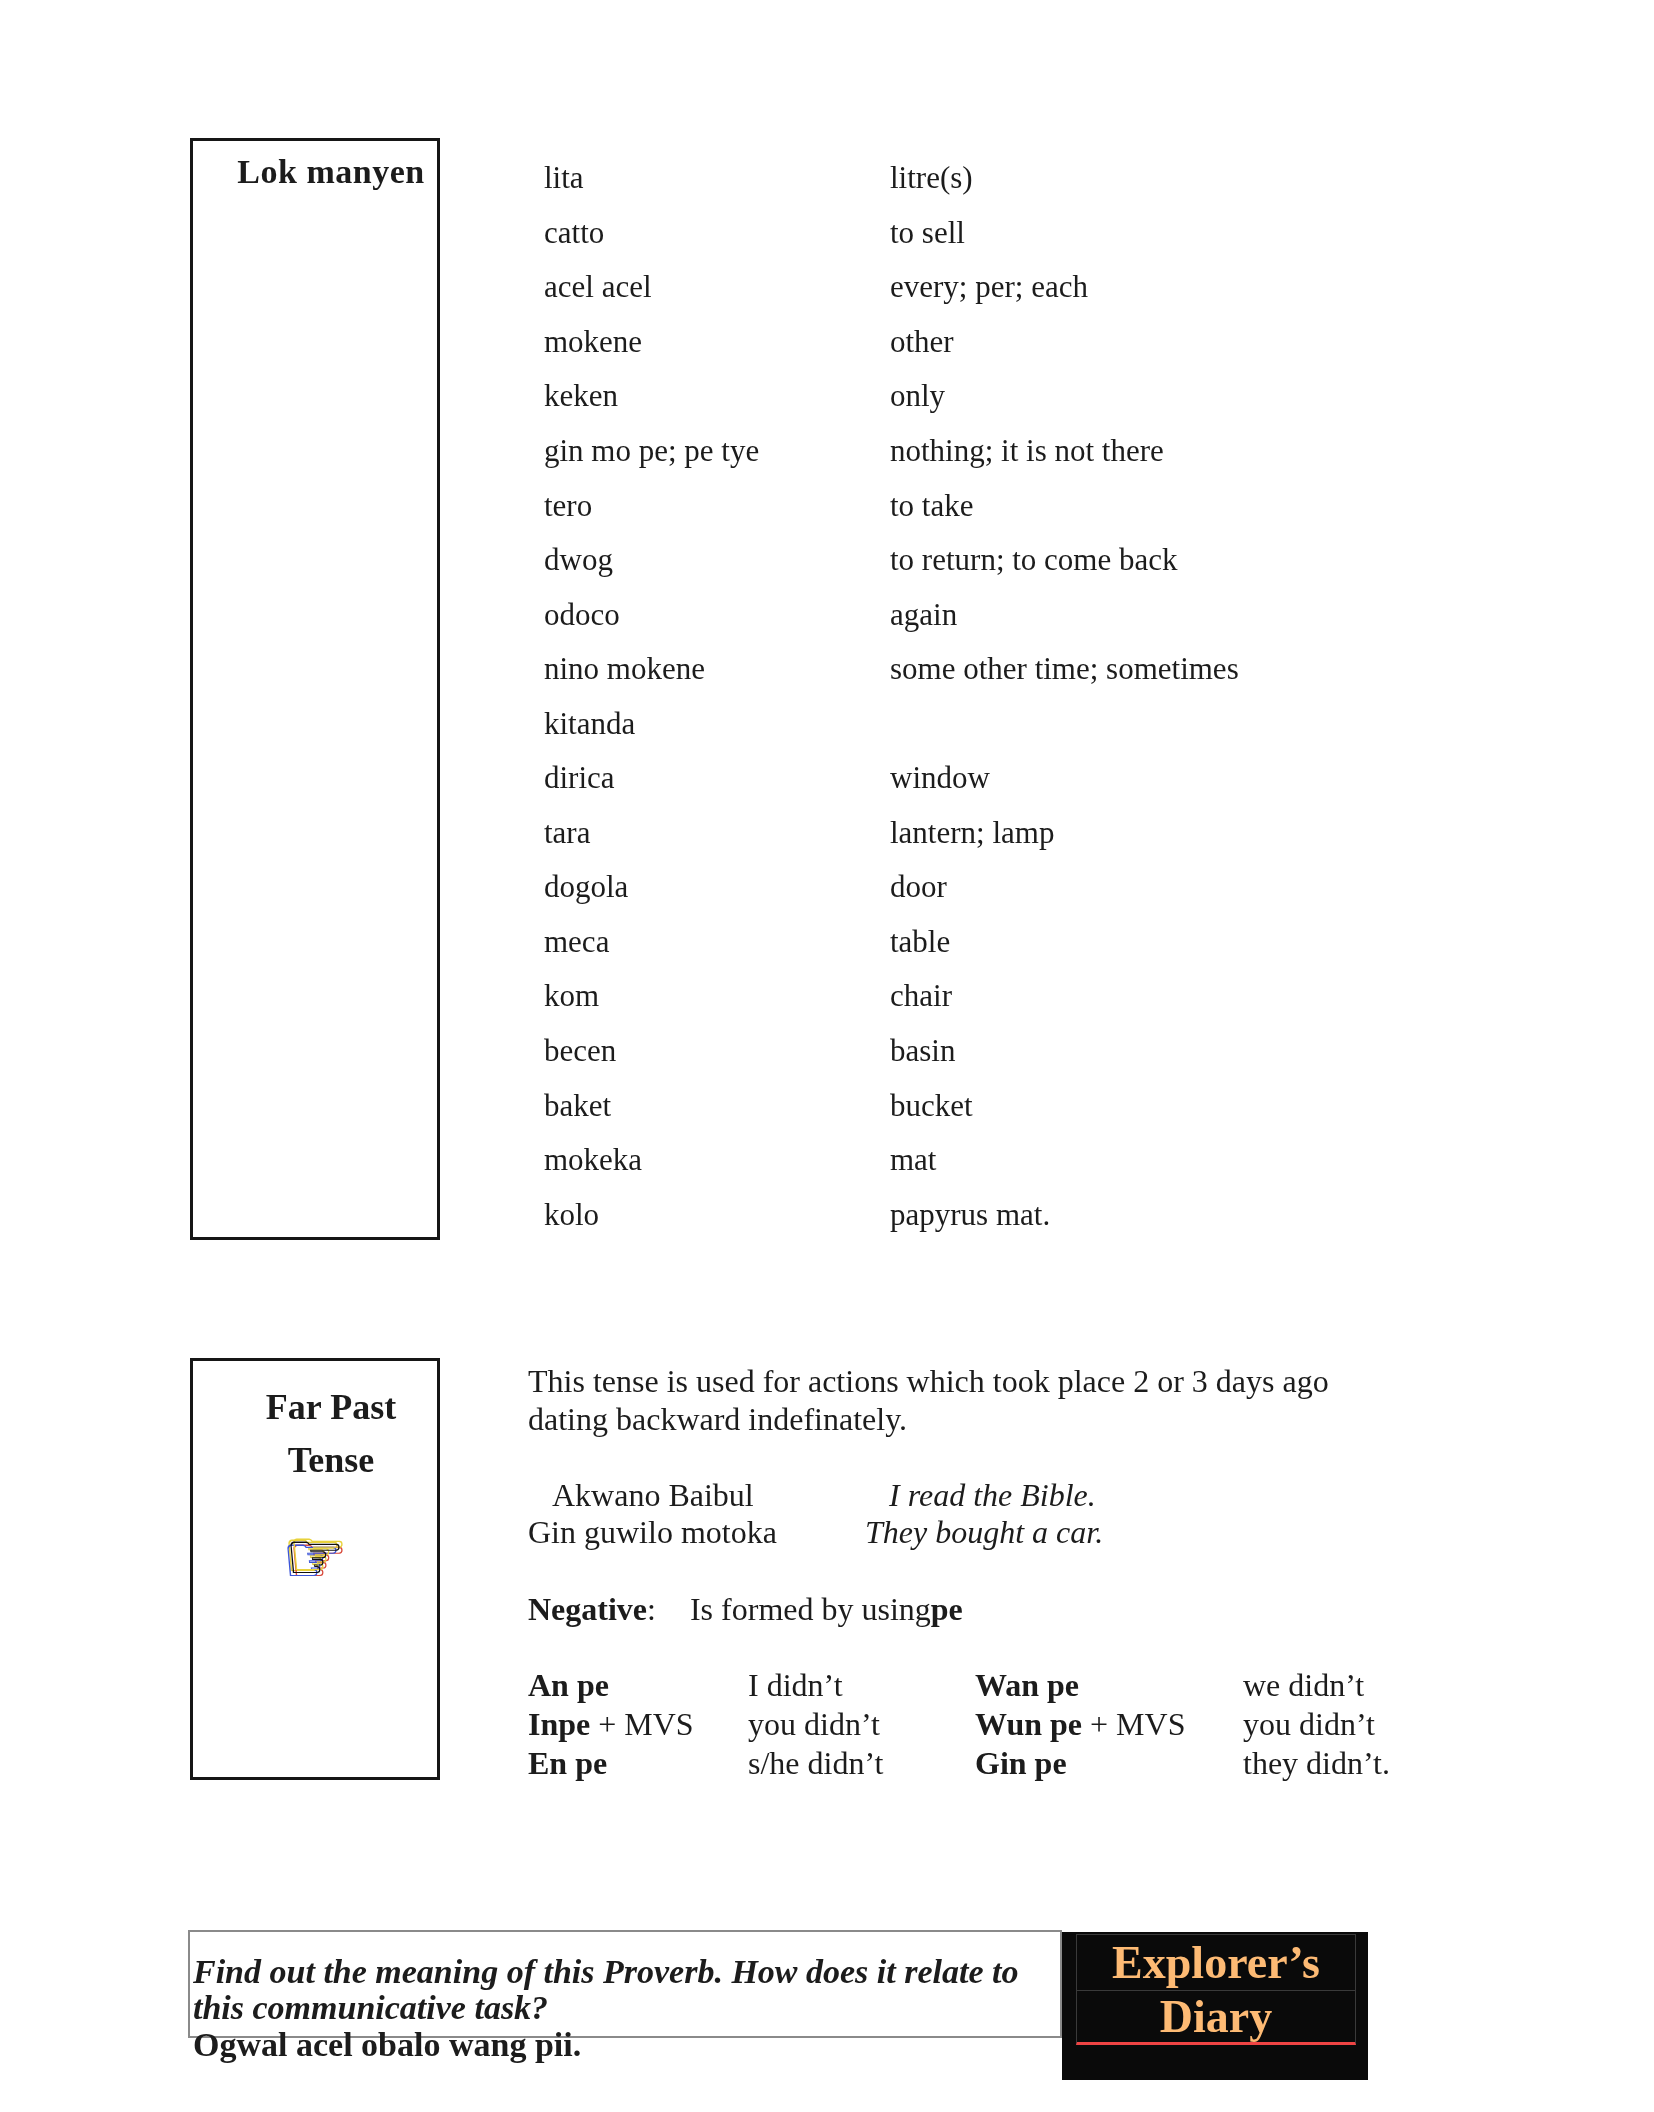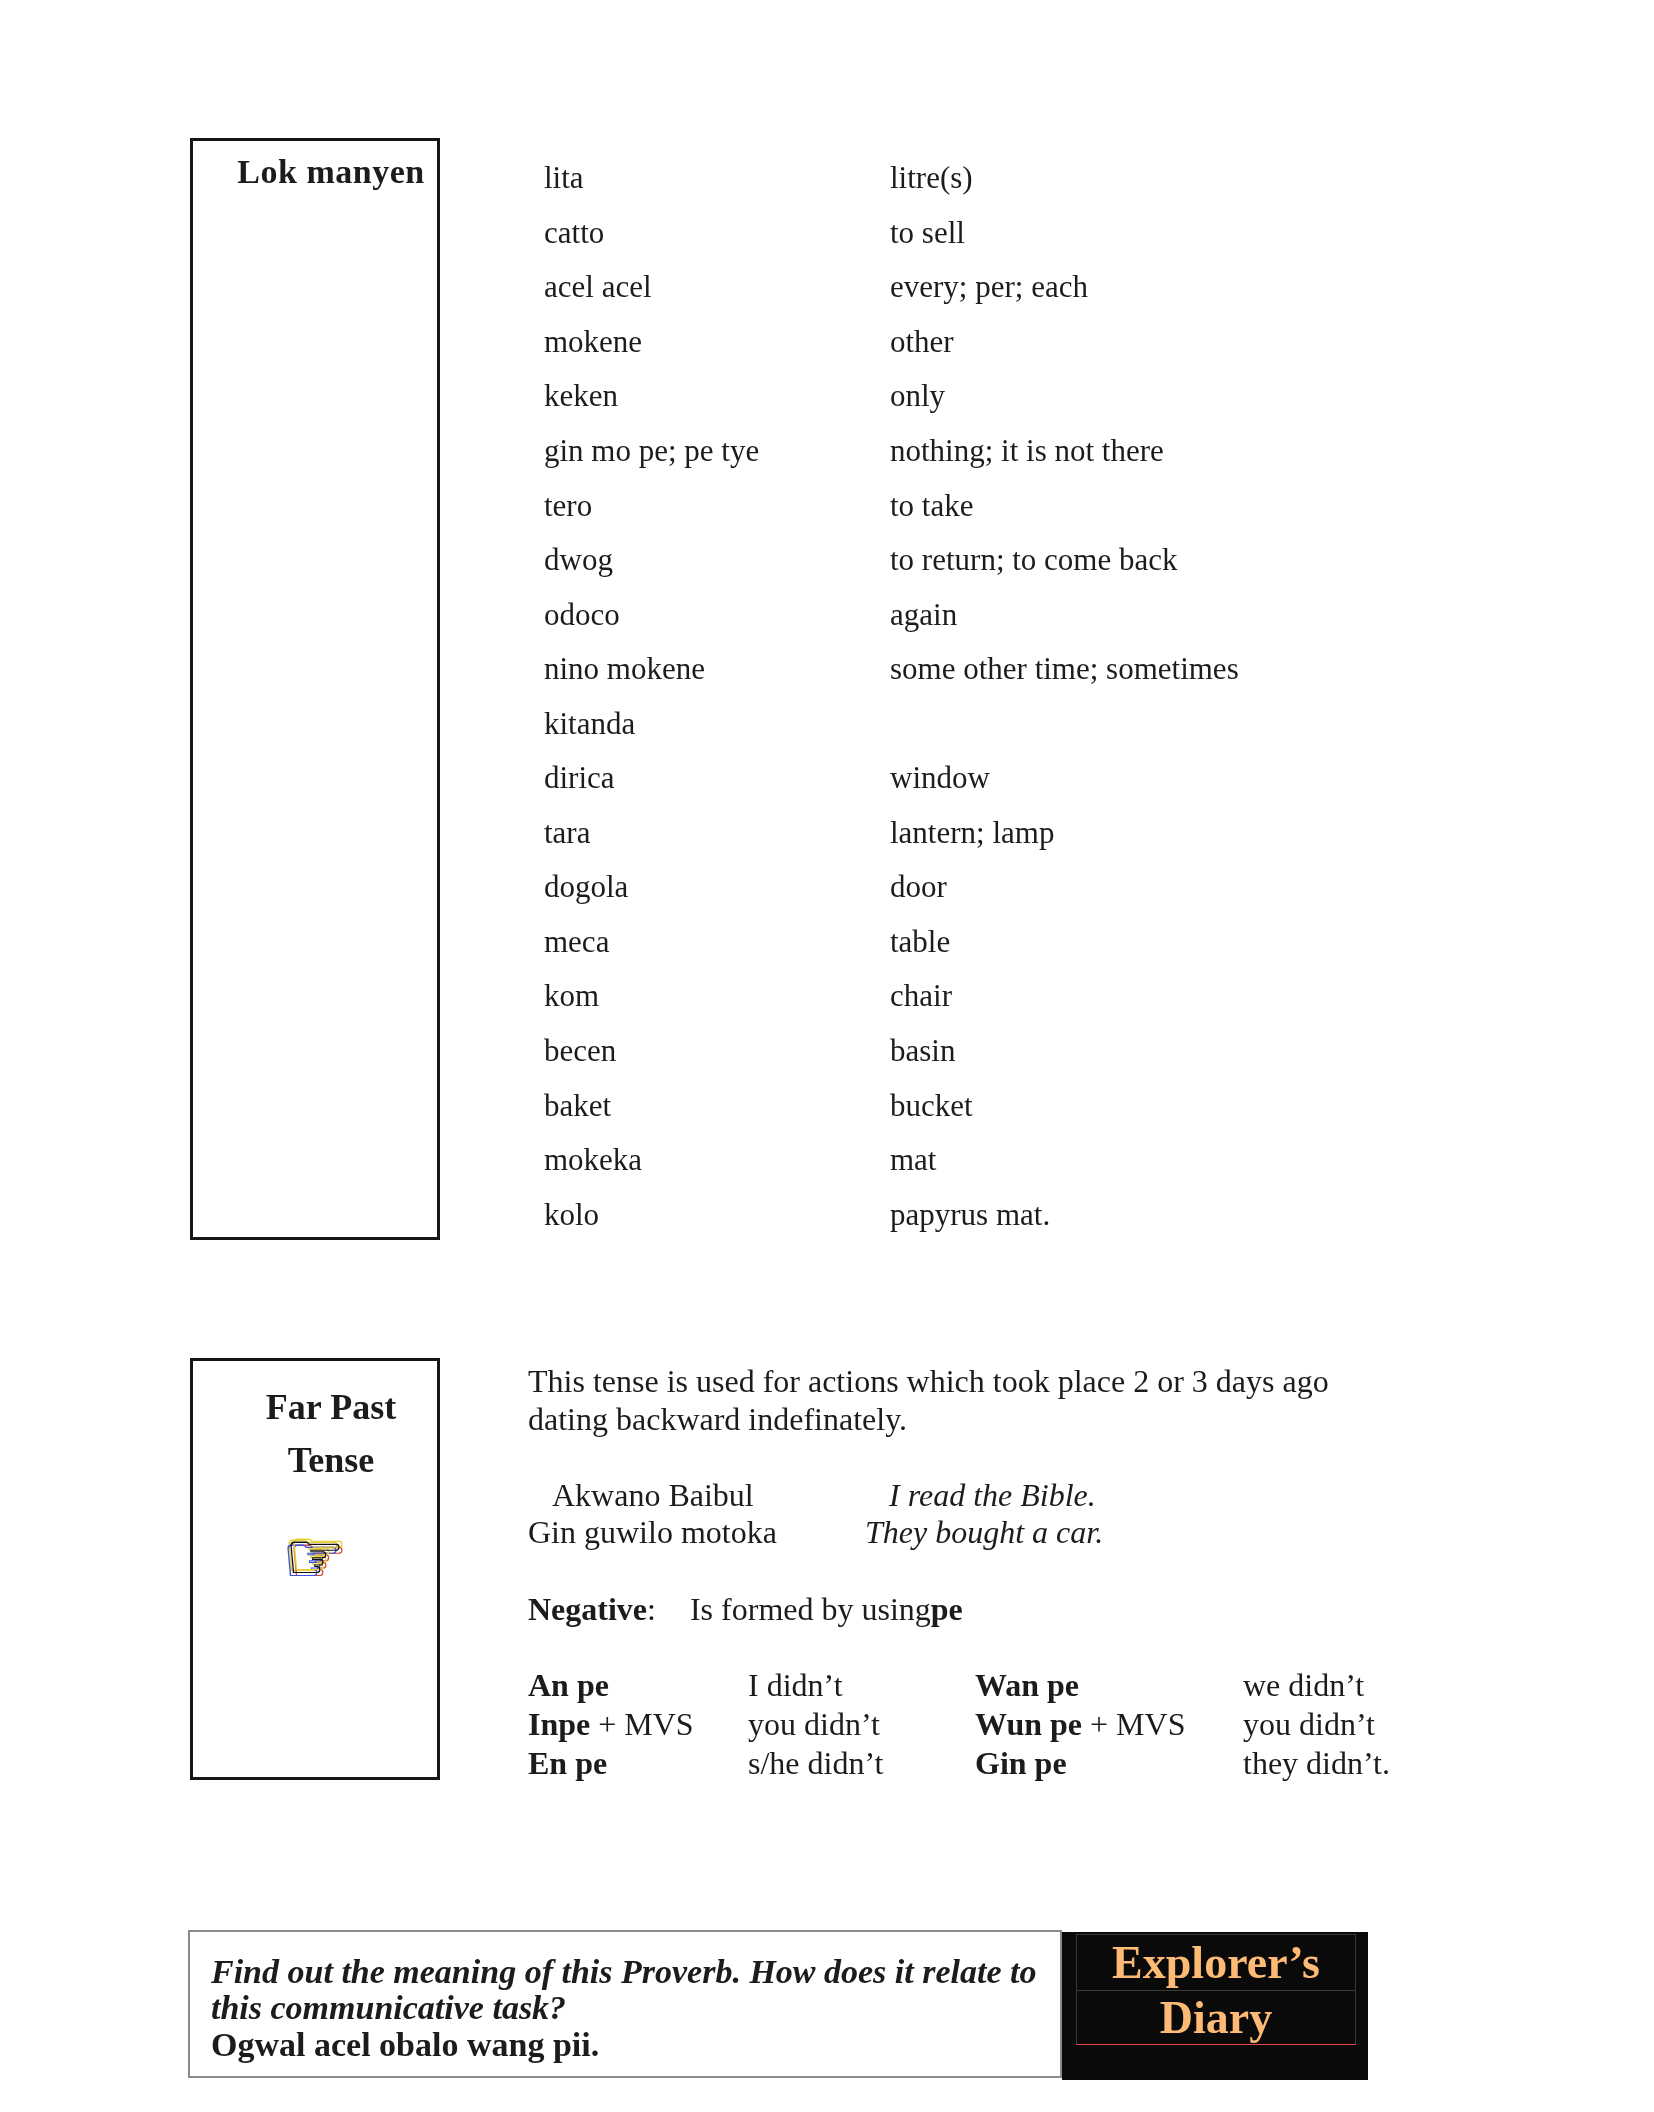--- a/index.html
+++ b/index.html
@@ -61,38 +61,38 @@
   .bold { font-weight: bold; }
   .neg-table { position: absolute; left: 0; top: 304px; width: 1010px; }
   .nrow { height: 39px; display: flex; align-items: center; }
   .nc1 { width: 220px; flex: 0 0 220px; }
   .nc2 { width: 227px; flex: 0 0 227px; }
   .nc3 { width: 268px; flex: 0 0 268px; }
   .nc4 { flex: 1; }
 
   
   .proverb-box {
-    left: 188px; top: 1930px; width: 874px; height: 148px;
+    left: 188px; top: 1930px; width: 874px; height: 108px;
     border: 2px solid #8a8a8a; background: #fff;
-    padding: 22px 10px 0 21px;
+    padding: 22px 10px 0 3px;
   }
   .proverb-prompt { font-size: 34px; line-height: 36px; font-weight: bold; font-style: italic; }
   .proverb-text { font-size: 34px; font-weight: bold; }
   .diary-box {
     left: 1062px; top: 1932px; width: 306px; height: 148px;
     background: #0a0a0a;
   }
   .diary-inner {
     position: absolute; left: 14px; right: 12px; top: 2px;
   }
   .diary-row {
     border: 1px solid #3a3a3a; border-bottom: none;
     height: 56px; display: flex; align-items: center; justify-content: center;
   }
-  .diary-row.second { height: 55px; border-top: 1px solid #3a3a3a; border-bottom: 1px solid #ef4444; }
+  .diary-row.second { height: 55px; border-top: 1px solid #3a3a3a; border-bottom: 3px solid #ef4444; }
   .diary-label { color: #fdba74; font-size: 46px; font-weight: bold; }
 </style>
 </head>
 <body>
 
 <div class="abs vocab-box">
   <div class="vocab-box-label">Lok manyen</div>
 </div>
 
 <div class="abs vocab-list">

